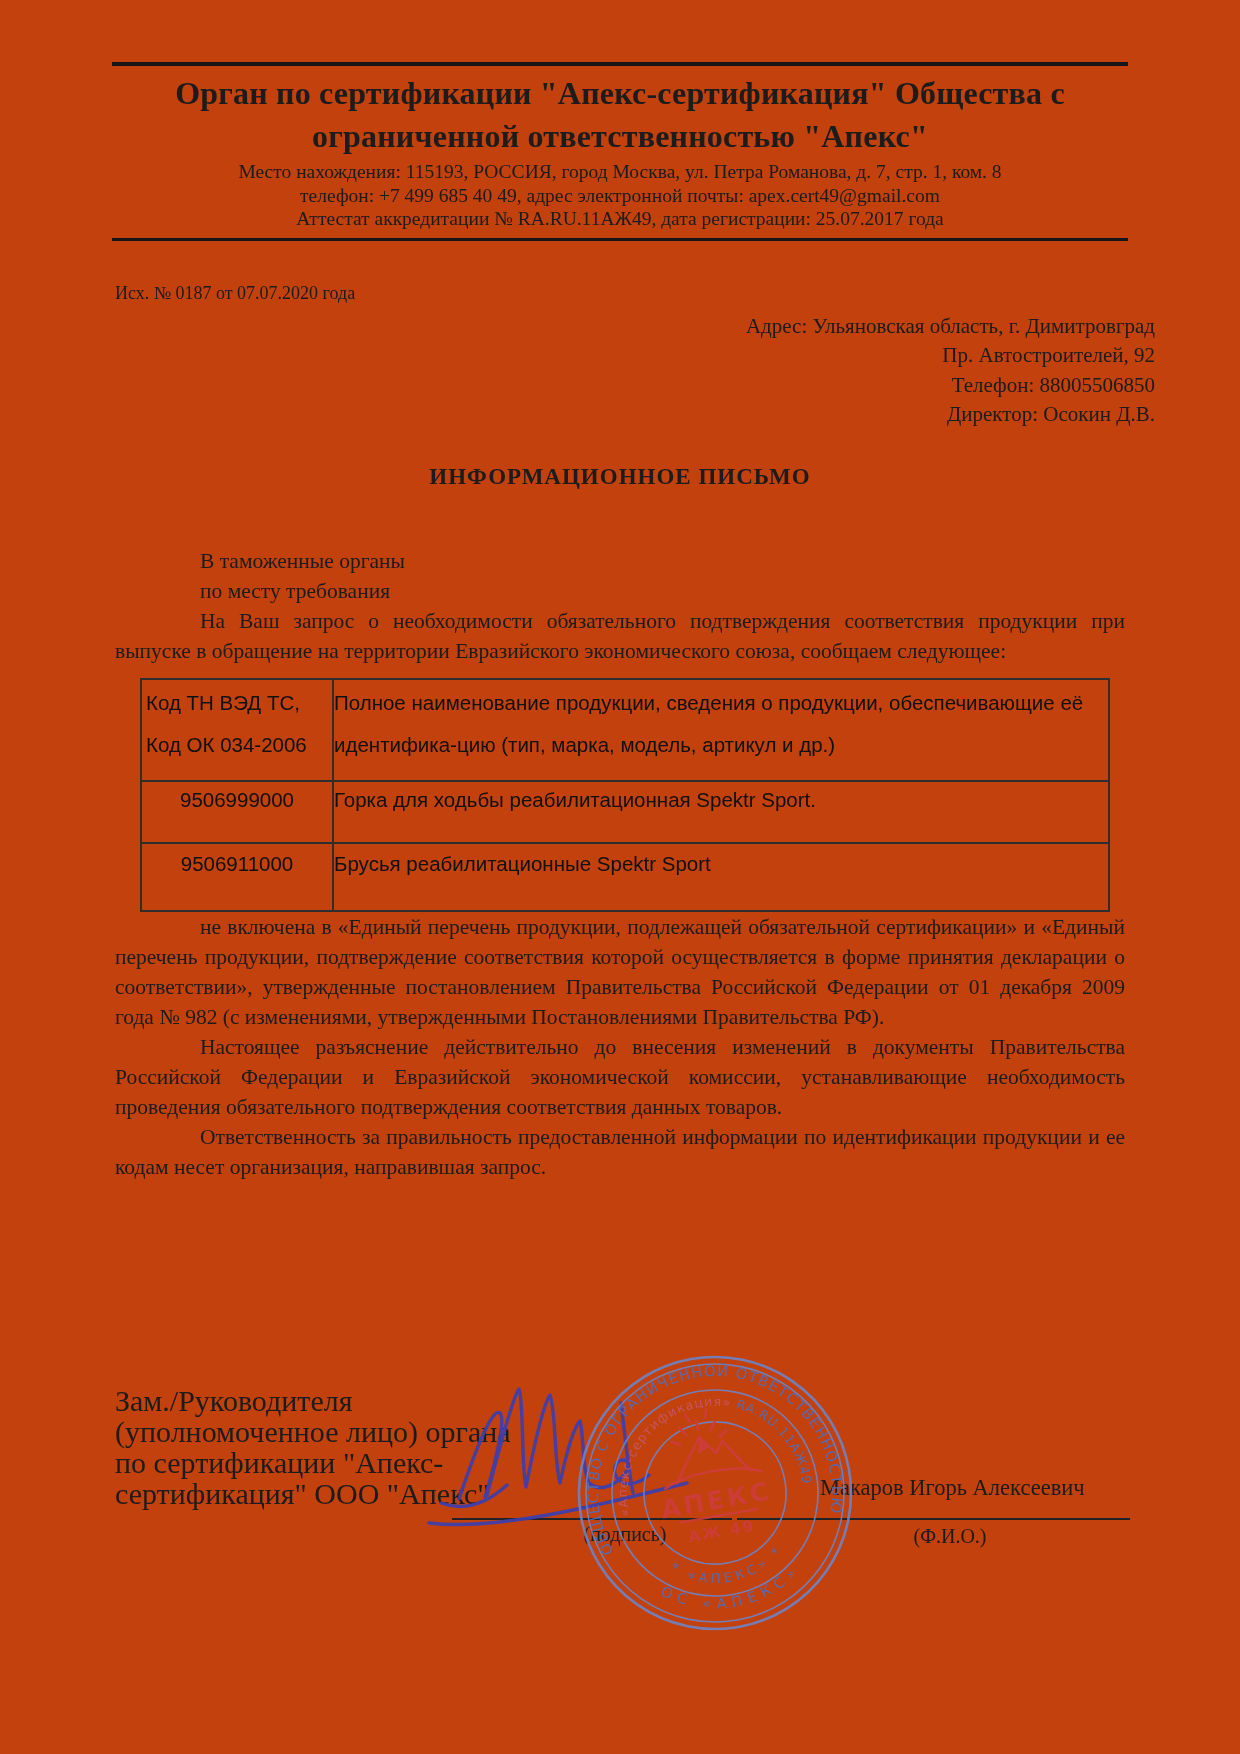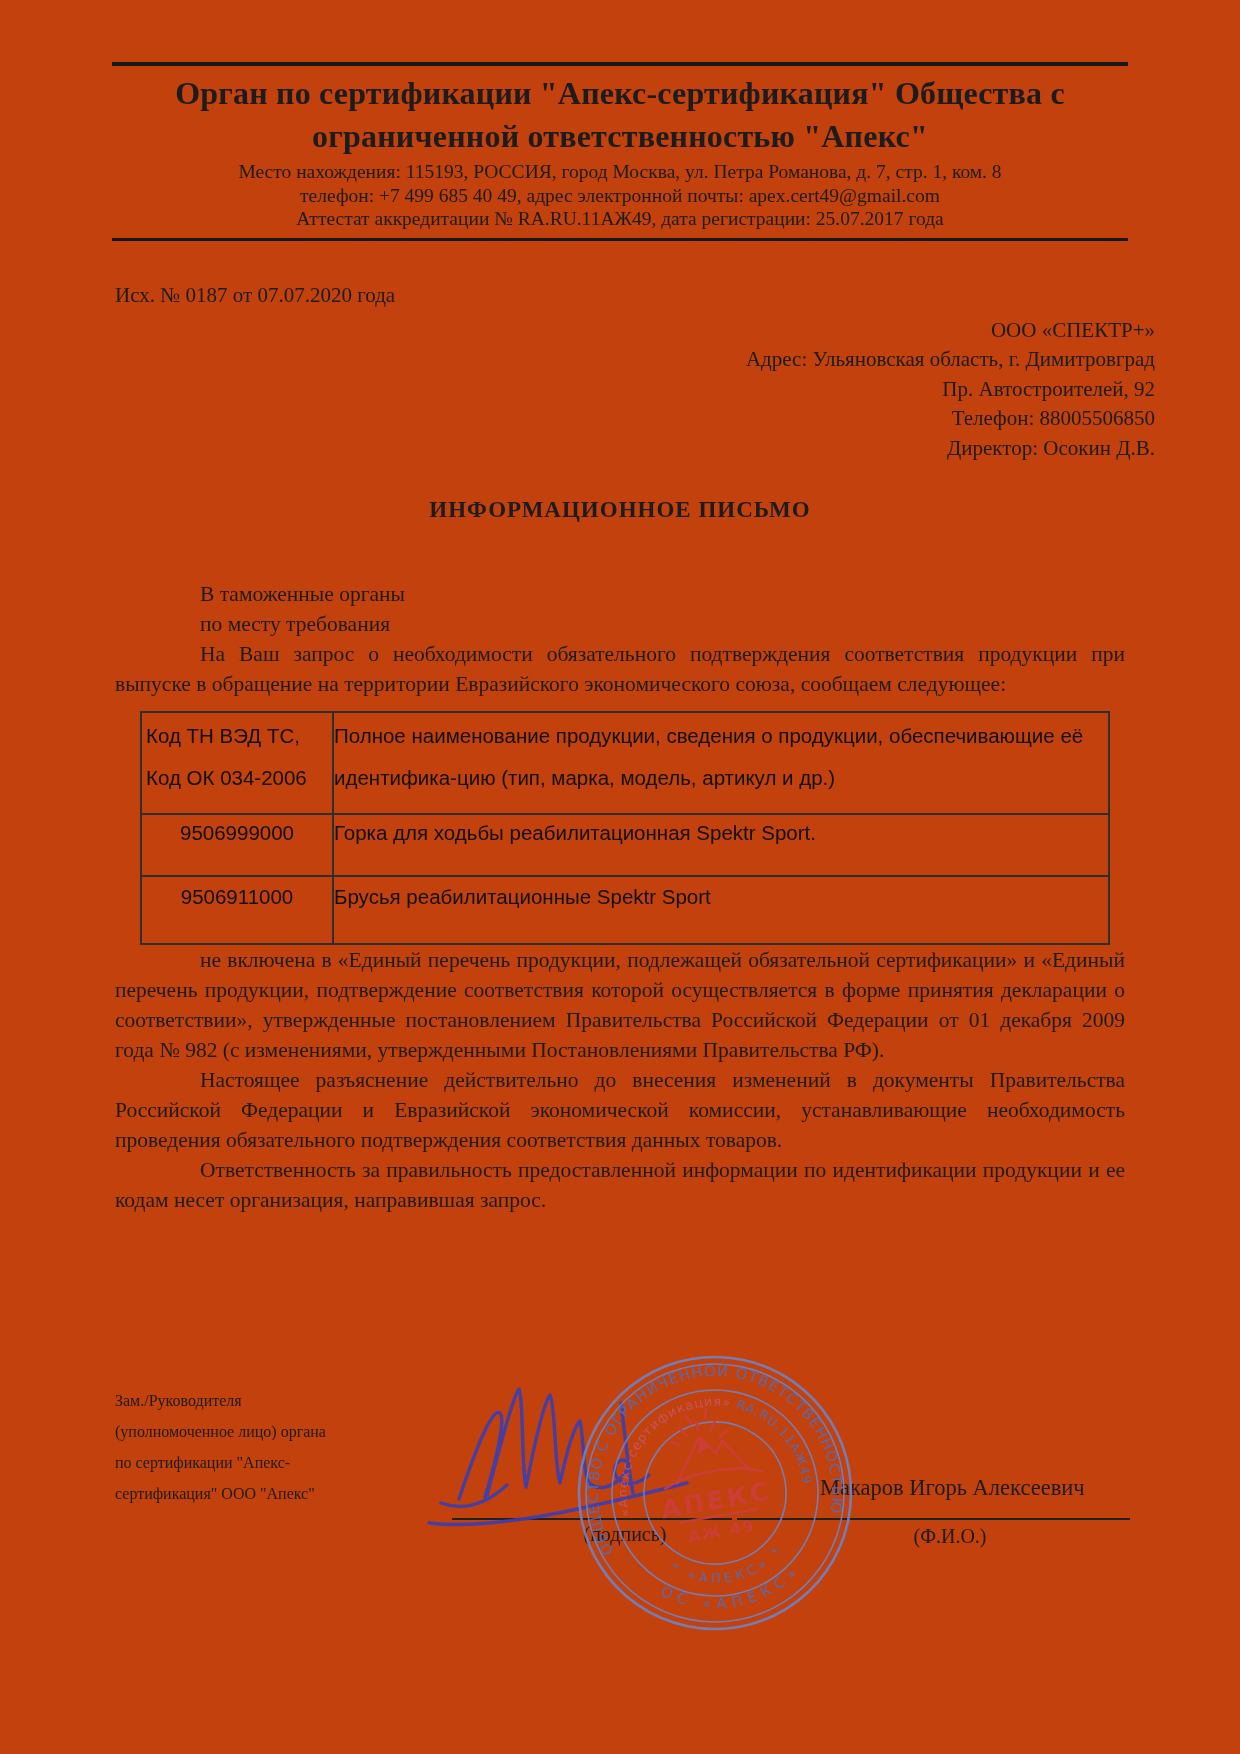--- a/index.html
+++ b/index.html
@@ -11,21 +11,21 @@
   
   .rule{border-top:4px solid #161616; margin-left:112px; width:1016px;}
   .rule.top{margin-top:62px;}
   .rule.bottom{border-top-width:3px; margin-top:7px;}
   .org-title{
     margin:6px auto 2px; width:1000px; text-align:center;
     font-size:32px; font-weight:bold; line-height:43px; letter-spacing:.2px;
   }
   .head-sub{ text-align:center; font-size:19.5px; line-height:23.5px; }
   
-  .ref-line{ margin:42px 0 0 115px; font-size:21px; }
+  .ref-line{ margin:42px 0 0 115px; font-size:18px; }
   .recipient{ margin:8px 85px 0 0; text-align:right; font-size:21px; line-height:29.5px; }
   
   .doc-title{
     margin-top:34px; text-align:center; font-size:23px; font-weight:bold; letter-spacing:1px;
   }
   .addressee{ margin:56px 115px 0 200px; font-size:21.5px; line-height:30px; }
   p.body-par{
     margin:0 115px; font-size:21.5px; line-height:30px;
     text-align:justify; text-indent:85px;
   }
@@ -40,21 +40,21 @@
   td.c1{ width:186px; }
   tr.hdr td{ height:96px; line-height:42px; padding-top:2px; }
   tr.hdr td.c1{ padding-left:4px; padding-right:0; }
   tr.row1 td{ height:52px; padding-top:6px; }
   tr.row2 td{ height:56px; padding-top:8px; }
   td.code{ text-align:center; }
   .par-gap{ margin-top:14px; }
   .p3{ margin-top:18px; }
   
   .sig-area{ position:absolute; left:0; top:1345px; width:1240px; height:409px; }
-  .sig-role{ position:absolute; left:115px; top:40px; font-size:16px; line-height:31px; }
+  .sig-role{ position:absolute; left:115px; top:40px; font-size:30px; line-height:31px; }
   .sig-name{ position:absolute; left:820px; top:130px; font-size:22.5px; white-space:nowrap; }
   .sig-line{ position:absolute; top:173px; border-top:2px solid #222; }
   .sig-line.left{ left:452px; width:280px; }
   .sig-line.right{ left:737px; width:393px; }
   .sig-cap{ position:absolute; font-size:20px; }
   .cap-podpis{ left:545px; top:178px; width:160px; text-align:center; }
   .cap-fio{ left:865px; top:180px; width:170px; text-align:center; }
   .sig-svg{ position:absolute; left:425px; top:0px; }
   .stamp-svg{ position:absolute; left:575px; top:8px; opacity:.88; }
 </style>
@@ -66,21 +66,20 @@
   <div class="rule top"></div>
   <div class="org-title">Орган по сертификации "Апекс-сертификация" Общества с ограниченной ответственностью "Апекс"</div>
   <div class="head-sub">Место нахождения: 115193, РОССИЯ, город Москва, ул. Петра Романова, д. 7, стр. 1, ком. 8</div>
   <div class="head-sub">телефон: +7 499 685 40 49, адрес электронной почты: apex.cert49@gmail.com</div>
   <div class="head-sub">Аттестат аккредитации № RA.RU.11АЖ49, дата регистрации: 25.07.2017 года</div>
   <div class="rule bottom"></div>
 
   <div class="ref-line">Исх. № 0187 от 07.07.2020 года</div>
 
   <div class="recipient">
-    <div>ООО «СПЕКТР+»</div>
     <div>Адрес: Ульяновская область, г. Димитровград</div>
     <div>Пр. Автостроителей, 92</div>
     <div>Телефон: 88005506850</div>
     <div>Директор: Осокин Д.В.</div>
   </div>
 
   <div class="doc-title">ИНФОРМАЦИОННОЕ ПИСЬМО</div>
 
   <div class="addressee">
     <div>В таможенные органы</div>

